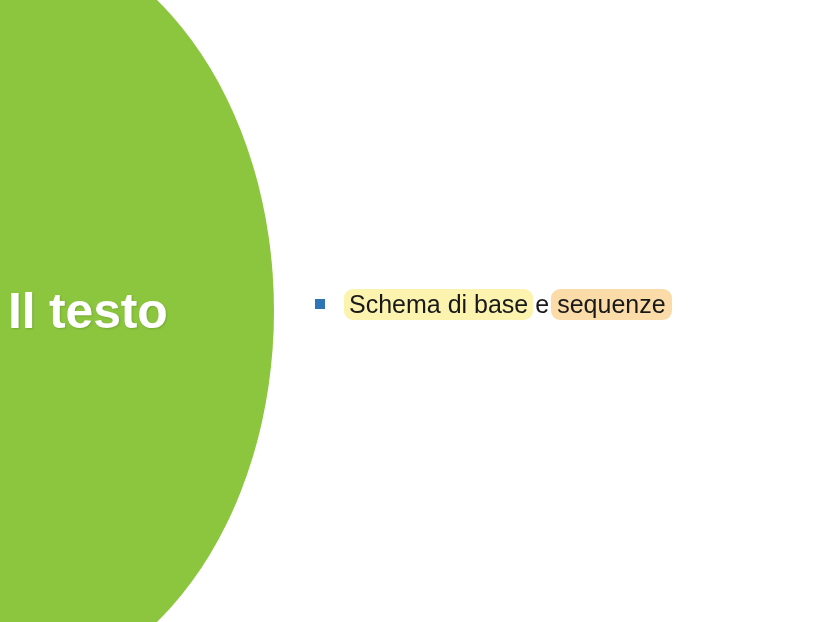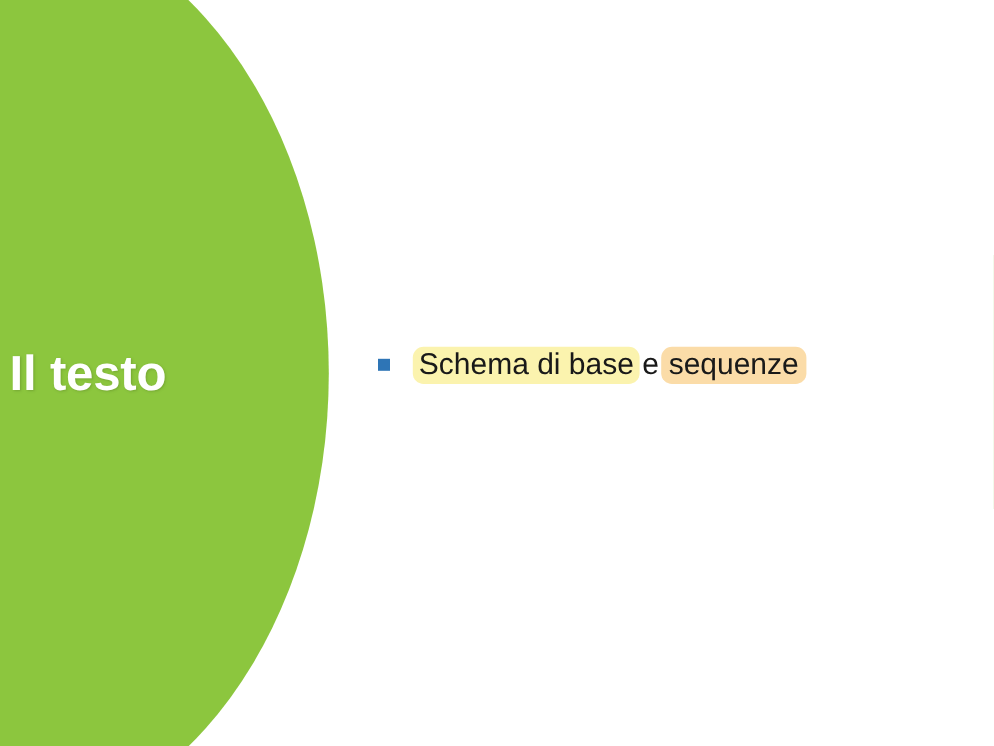--- a/index.html
+++ b/index.html
@@ -33,21 +33,21 @@
   .title-block {
     position:absolute;
     left:8px;
     top:288px;
     width:270px;
     z-index:3;
   }
   .title-line {
     display:block;
     color:#ffffff;
-    font-size:41px;
+    font-size:50px;
     font-weight:bold;
     line-height:47px;
     letter-spacing:-0.2px;
     text-shadow:1px 1px 2px rgba(90,130,40,0.45);
     white-space:nowrap;
   }
 
   
   .body-block {
     position:absolute;

